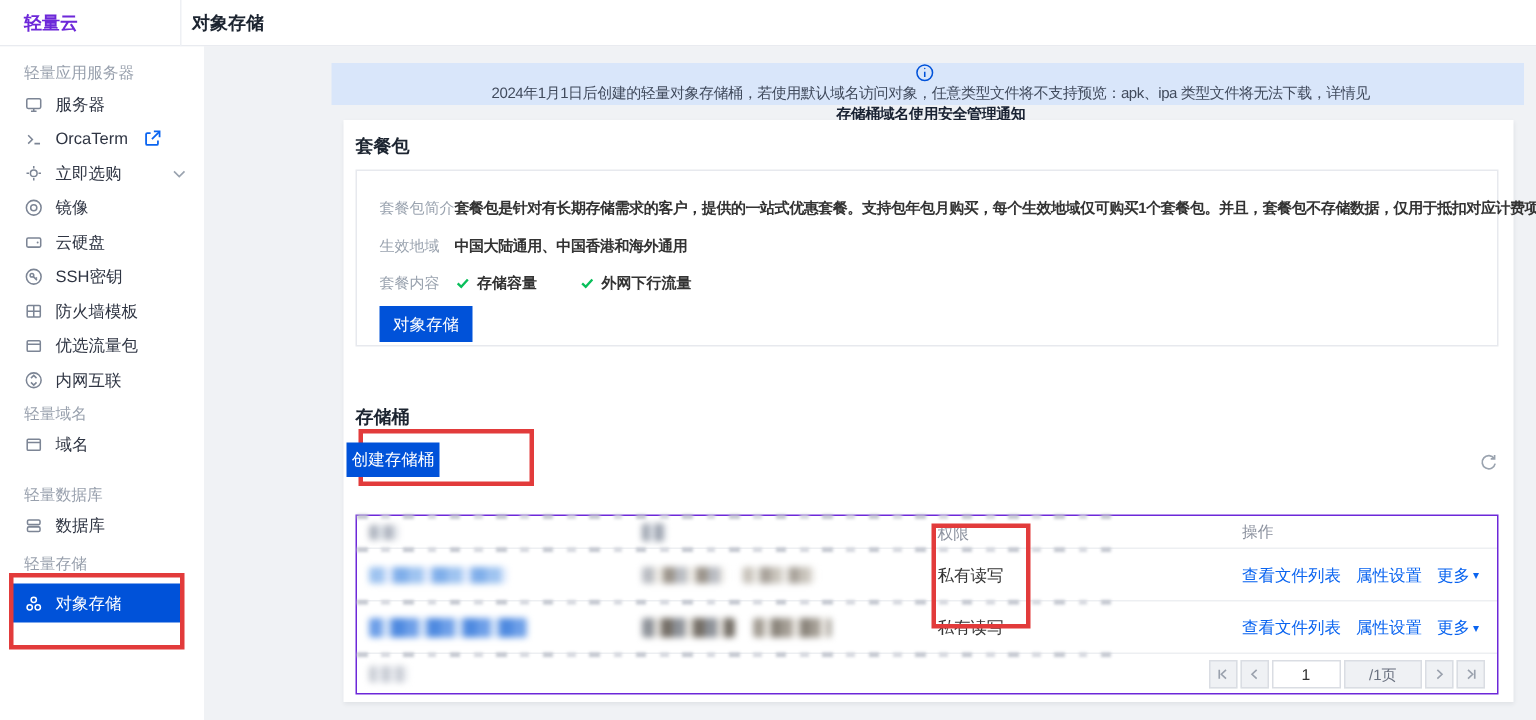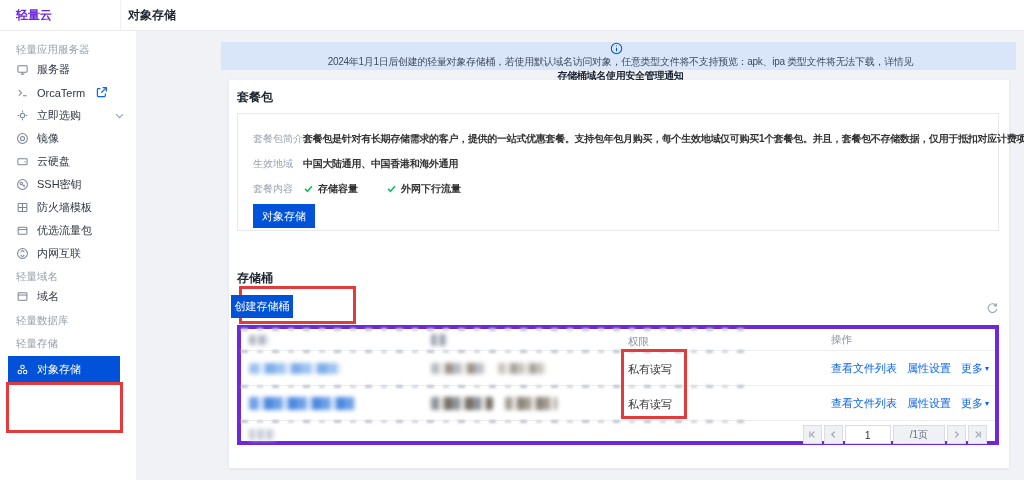--- a/index.html
+++ b/index.html
@@ -15,21 +15,21 @@
   
   .sidebar{position:absolute;left:0;top:31px;width:136px;height:449px;background:#fff;}
   .side-section-label{height:18px;line-height:18px;padding-left:16px;font-size:10.5px;color:#98a0ad;}
   .side-item{height:23px;display:flex;align-items:center;padding-left:16px;gap:8px;font-size:11px;color:#2f3543;cursor:pointer;}
   .side-item .icn{display:flex;align-items:center;color:#7c8595;}
   .side-item .lbl{white-space:nowrap;}
   .side-item .ext{display:flex;align-items:center;color:#0a64f0;margin-left:2px;}
   .side-item .chev{display:flex;align-items:center;color:#9aa3af;margin-left:auto;margin-right:10px;}
   .side-item.selected{margin-left:8px;width:112px;height:26px;background:var(--accent);color:#fff;padding-left:8px;}
   .side-item.selected .icn{color:#fff;}
-  .mt9{margin-top:9px;} .mt2{margin-top:2px;} .mt3{margin-top:3px;} .mt5{margin-top:5px;}
+  .mt9{margin-top:9px;} .mt2{margin-top:2px;} .mt3{margin-top:13px;} .mt5{margin-top:5px;}
   .side-item.selected{margin-top:4px;}
 
   
   .anno{position:absolute;border:3px solid var(--annotation);z-index:9;pointer-events:none;}
   #anno-sidebar{left:6px;top:382px;width:117px;height:51px;}
   #anno-create{left:239px;top:286px;width:117px;height:38px;}
   #anno-perm{left:621px;top:349px;width:66px;height:70px;}
 
   
   .banner{position:absolute;left:221px;top:42px;width:795px;height:28px;background:var(--banner-bg);display:flex;align-items:center;padding:0 10px 0 14px;flex-direction:column;}
@@ -55,21 +55,21 @@
   .pkg-checks{display:flex;gap:28px;align-items:center;}
   .check-item{display:flex;align-items:center;gap:4px;font-size:10px;font-weight:600;color:#333;}
   .check-item .ck{display:flex;align-items:center;}
   .btn{display:flex;align-items:center;justify-content:center;background:var(--accent);color:#fff;font-size:11px;cursor:pointer;border:none;}
   .buy-btn{margin-top:3px;width:62px;height:24px;}
   .create-btn{position:absolute;left:2px;top:215px;width:62px;height:23px;z-index:10;}
 
   .refresh{position:absolute;right:10px;top:222px;color:#9aa3af;cursor:pointer;display:flex;}
 
   
-  .tbl{position:absolute;left:8px;top:245px;width:762px;height:120px;border:4px solid #6d28d9;background:#fff;}
+  .tbl{position:absolute;left:8px;top:263px;width:762px;height:120px;border:1px solid #6d28d9;background:#fff;}
   .t-row{display:flex;align-items:center;position:relative;}
   .t-head{height:22px;border-bottom:1px solid #edeff2;}
   .t-body-row{height:35px;border-bottom:1px solid #edeff2;}
   .t-foot{height:27px;display:flex;align-items:center;}
   .c1{width:190px;flex:none;padding-left:8px;display:flex;align-items:center;gap:8px;}
   .c2{width:190px;flex:none;display:flex;align-items:center;gap:12px;}
   .c3{width:210px;flex:none;padding-left:7px;}
   .c4{flex:1;display:flex;align-items:center;gap:10px;}
   .th-txt{font-size:10.5px;color:#8b919e;}
   .perm{font-size:11px;color:#333;}
@@ -213,20 +213,29 @@
       <div class="side-item">
         <span class="icn">
           <svg width="13" height="13" viewBox="0 0 14 14" fill="none" stroke="currentColor" stroke-width="1.1">
             <rect x="2.3" y="3" width="9.4" height="8" rx="0.8"></rect>
             <line x1="2.3" y1="5.4" x2="11.7" y2="5.4"></line>
           </svg>
         </span>
         <span class="lbl">域名</span>
       </div>
       <div class="side-section-label mt3">轻量数据库</div>
+      <div class="side-item">
+        <span class="icn">
+          <svg width="13" height="13" viewBox="0 0 14 14" fill="none" stroke="currentColor" stroke-width="1.1">
+            <rect x="2.5" y="2.8" width="9" height="3.4" rx="1"></rect>
+            <rect x="2.5" y="7.8" width="9" height="3.4" rx="1"></rect>
+          </svg>
+        </span>
+        <span class="lbl">数据库</span>
+      </div>
       <div class="side-section-label mt5">轻量存储</div>
       <div class="side-item selected">
         <span class="icn">
           <svg width="13" height="13" viewBox="0 0 14 14" fill="none" stroke="currentColor" stroke-width="1.1">
             <circle cx="7" cy="4.2" r="1.9"></circle>
             <circle cx="4.1" cy="9.6" r="1.9"></circle>
             <circle cx="9.9" cy="9.6" r="1.9"></circle>
           </svg>
         </span>
         <span class="lbl">对象存储</span>

